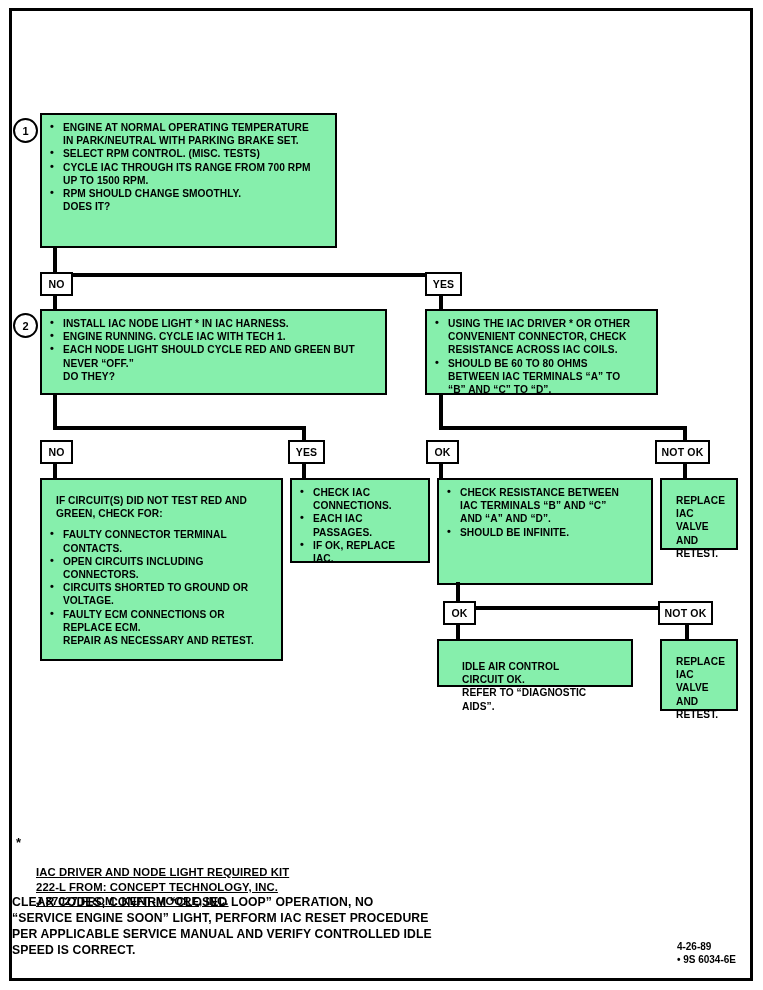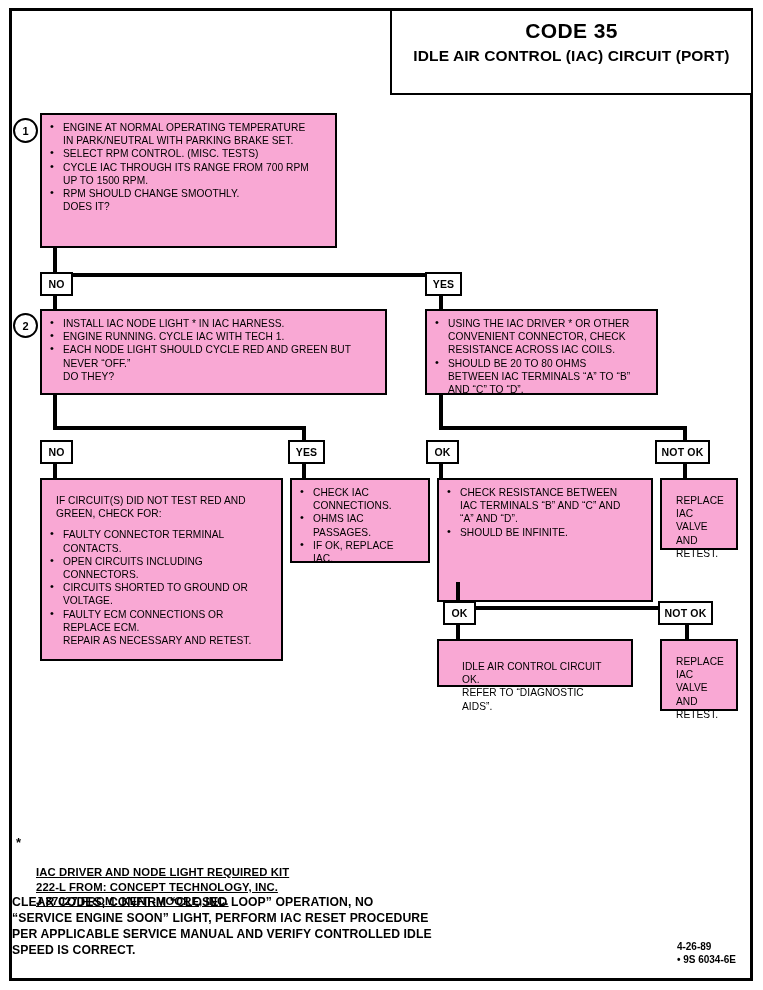--- a/index.html
+++ b/index.html
@@ -50,23 +50,23 @@
     line-height: 19px;
     letter-spacing: 0.1px;
     margin-top: 2px;
   }
 
   
   .fbox {
     position: absolute;
     border: 2px solid #000;
     box-sizing: border-box;
-    background: #f9a8d4;
+    background: #86efac;
     font-size: 10.2px;
-    font-weight: normal;
+    font-weight: bold;
     line-height: 13.2px;
     letter-spacing: 0.05px;
     padding: 6px 21px 4px 6px;
   }
   
   .lbl {
     position: absolute;
     border: 2px solid #000;
     box-sizing: border-box;
     background: #fff;
@@ -169,25 +169,20 @@
     line-height: 13px;
   }
 </style>
 </head>
 <body>
 
 <div id="page">
 
   <div id="outer-border"></div>
 
-  <div id="title-box">
-    <div class="code">CODE 35</div>
-    <div class="subtitle">IDLE AIR CONTROL (IAC) CIRCUIT
-(PORT)</div>
-  </div>
 
   <div class="stepnum" style="left:13px; top:118px;">
     <span>1</span>
   </div>
   <div class="fbox" style="left:40px; top:113px; width:297px; height:135px;">
     <ul class="blist">
       <li>ENGINE AT NORMAL OPERATING TEMPERATURE IN PARK/NEUTRAL WITH PARKING BRAKE SET.</li>
       <li>SELECT RPM CONTROL.  (MISC. TESTS)</li>
       <li>CYCLE IAC THROUGH ITS RANGE FROM 700 RPM UP TO 1500 RPM.</li>
       <li>RPM SHOULD CHANGE SMOOTHLY.</li>
@@ -213,21 +208,21 @@
       <li>INSTALL IAC NODE LIGHT * IN IAC HARNESS.</li>
       <li>ENGINE RUNNING.  CYCLE IAC WITH TECH 1.</li>
       <li>EACH NODE LIGHT SHOULD CYCLE RED AND GREEN BUT NEVER “OFF.”</li>
       <li class="nobul">DO THEY?</li>
     </ul>
   </div>
 
   <div class="fbox" style="left:425px; top:309px; width:233px; height:86px;">
     <ul class="blist">
       <li>USING THE IAC DRIVER * OR OTHER CONVENIENT CONNECTOR, CHECK RESISTANCE ACROSS IAC COILS.</li>
-      <li>SHOULD BE 20 TO 80 OHMS BETWEEN IAC TERMINALS “A” TO “B” AND “C” TO “D”.</li>
+      <li>SHOULD BE 60 TO 80 OHMS BETWEEN IAC TERMINALS “A” TO “B” AND “C” TO “D”.</li>
     </ul>
   </div>
 
   <div class="ln" style="left:53px; top:395px; width:4px; height:35px;"></div>
   <div class="ln" style="left:53px; top:426px; width:253px; height:4px;"></div>
   <div class="ln" style="left:302px; top:426px; width:4px; height:16px;"></div>
 
   <div class="lbl" style="left:40px; top:440px; width:33px; height:24px;">NO</div>
   <div class="lbl" style="left:288px; top:440px; width:37px; height:24px;">YES</div>
 
@@ -251,26 +246,26 @@
       <li>OPEN CIRCUITS INCLUDING CONNECTORS.</li>
       <li>CIRCUITS SHORTED TO GROUND OR VOLTAGE.</li>
       <li>FAULTY ECM CONNECTIONS OR REPLACE ECM.</li>
       <li class="nobul">REPAIR AS NECESSARY AND RETEST.</li>
     </ul>
   </div>
 
   <div class="fbox" style="left:290px; top:478px; width:140px; height:85px;">
     <ul class="blist">
       <li>CHECK IAC CONNECTIONS.</li>
-      <li>OHMS IAC PASSAGES.</li>
+      <li>EACH IAC PASSAGES.</li>
       <li>IF OK, REPLACE IAC.</li>
     </ul>
   </div>
 
-  <div class="fbox" style="left:437px; top:478px; width:216px; height:124px;">
+  <div class="fbox" style="left:437px; top:478px; width:216px; height:107px;">
     <ul class="blist">
       <li>CHECK RESISTANCE BETWEEN IAC TERMINALS “B” AND “C” AND “A” AND “D”.</li>
       <li>SHOULD BE INFINITE.</li>
     </ul>
   </div>
 
   <div class="fbox" style="left:660px; top:478px; width:78px; height:72px;">
     <div class="plain">REPLACE IAC VALVE AND RETEST.</div>
   </div>
 

